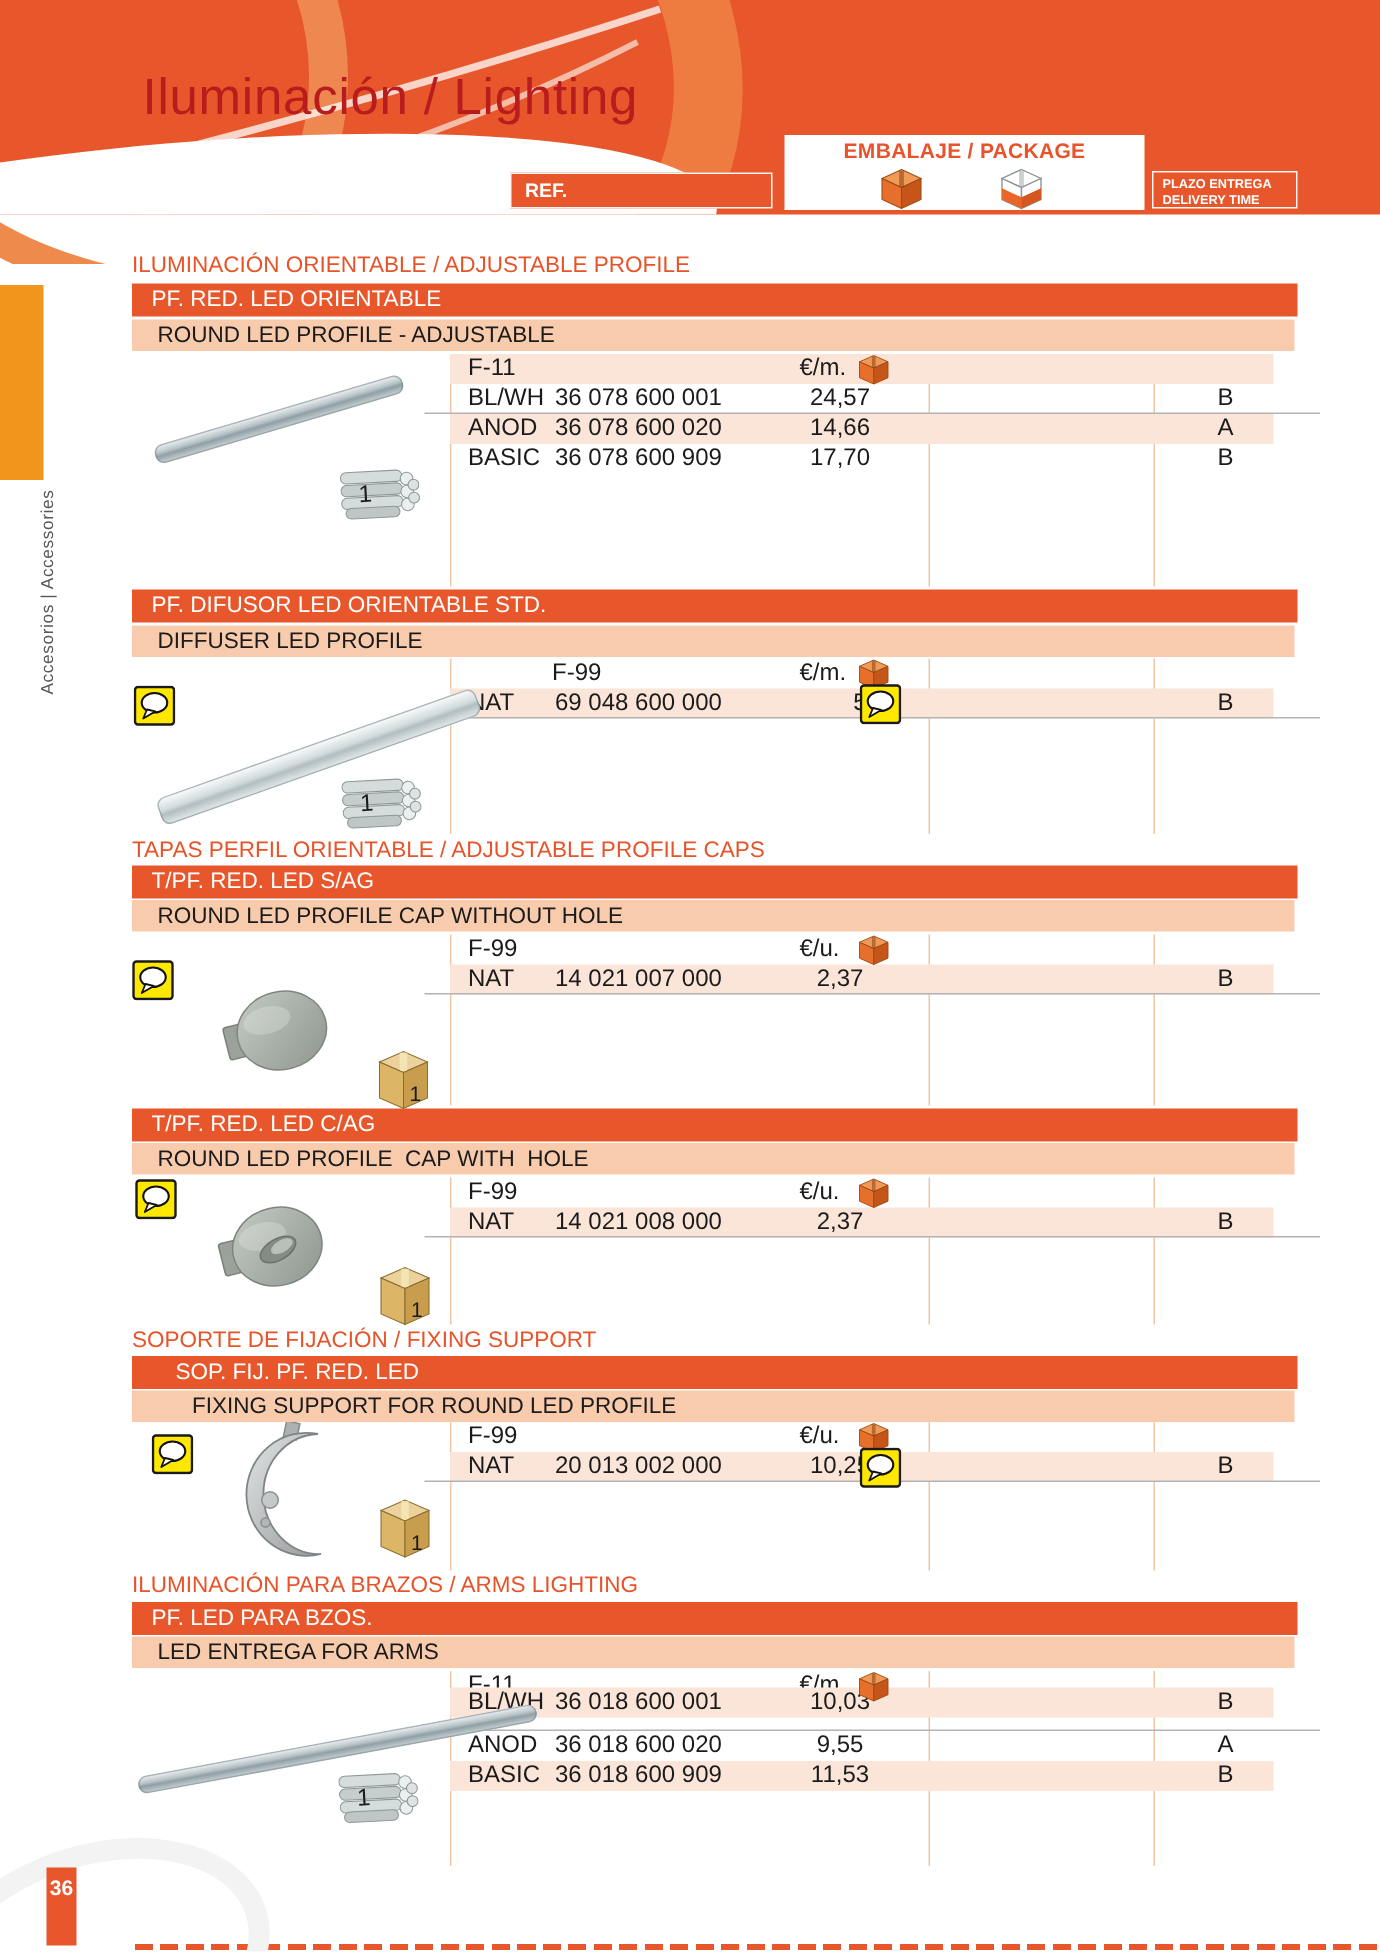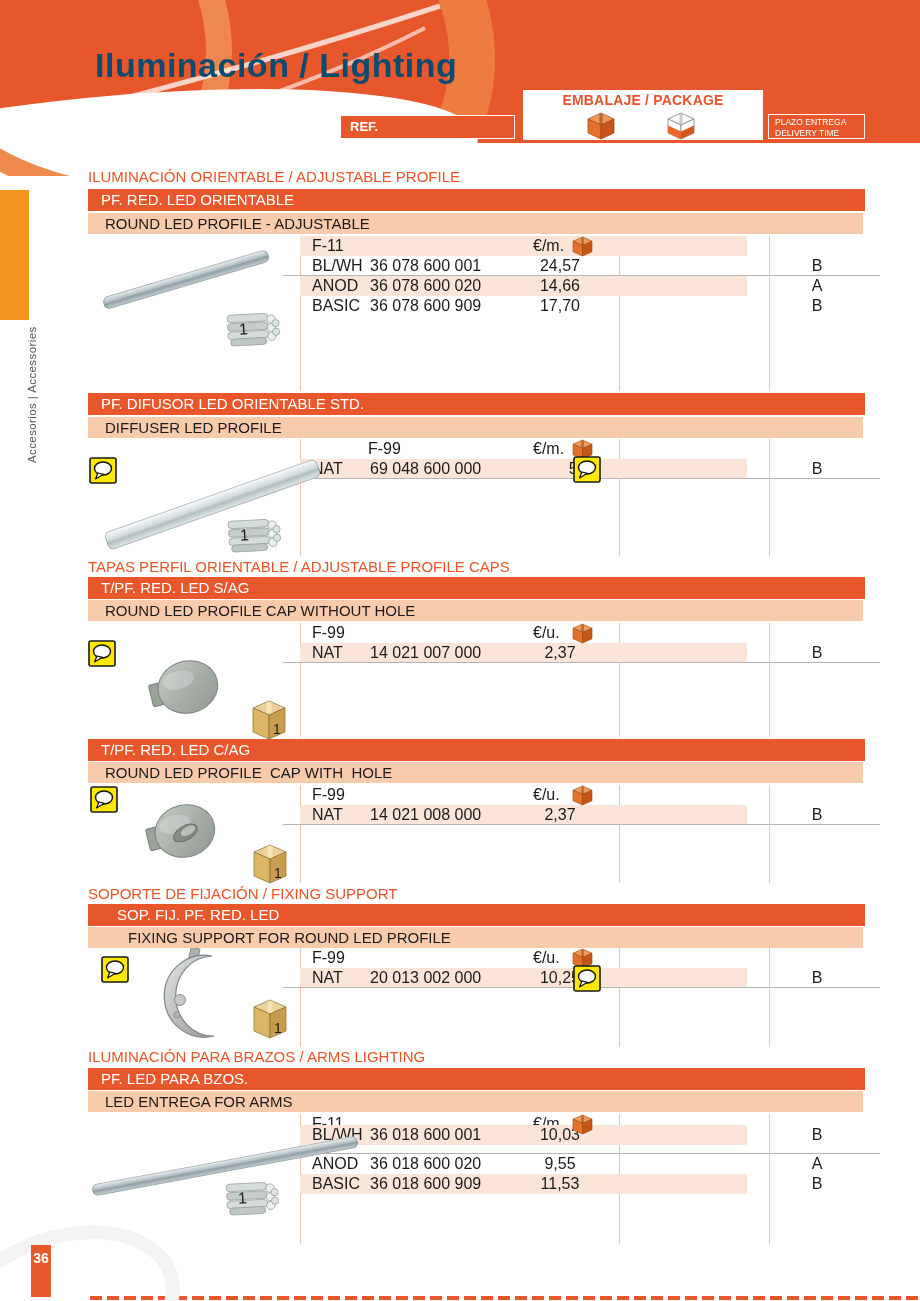--- a/index.html
+++ b/index.html
@@ -12,36 +12,36 @@
   .sw1 { position:absolute; left:-230px; top:-250px; width:640px; height:430px;
          border:46px solid #EE7B40; border-radius:50%; transform:rotate(16deg); }
   .sw2 { position:absolute; left:-150px; top:-140px; width:330px; height:330px;
          border:26px solid #F0935B; border-radius:50%; opacity:.8; }
   .carve { position:absolute; left:-320px; top:99px; width:800px; height:160px;
            background:#fff; border-radius:50%; transform:rotate(-6deg); }
   .subswoosh { position:absolute; left:0; top:104px; width:255px; height:72px;
                overflow:hidden; z-index:2; }
   .subswoosh::before { content:''; position:absolute; left:-70px; top:-148px;
                width:470px; height:212px; border-radius:50%; border:22px solid #EF8A4D; }
-  .page-title { position:absolute; left:95px; top:46px; color:#0c4a6e; font-size:34px;
-                font-weight:700; letter-spacing:.5px; z-index:3; white-space:pre; }
+  .page-title { position:absolute; left:95px; top:46px; color:#b91c1c; font-size:34px;
+                font-weight:400; letter-spacing:.5px; z-index:3; white-space:pre; }
   .ref-box { position:absolute; left:340px; top:115px; width:175px; height:24px;
              background:#E8572B; border:1px solid rgba(255,255,255,.95);
              box-sizing:border-box; z-index:4; }
   .ref-box span { color:#fff; font-weight:bold; font-size:13px; line-height:22px;
                   padding-left:9px; display:block; }
   .pkg-box { position:absolute; left:523px; top:90px; width:240px; height:50px;
              background:#fff; z-index:4; }
   .pkg-title { text-align:center; color:#E8532C; font-weight:bold; font-size:14px;
                margin-top:2px; letter-spacing:.2px; white-space:pre; }
   .pkg-icons { position:absolute; left:0; top:20px; width:240px; height:30px; }
   .del-box { position:absolute; left:768px; top:114px; width:97px; height:25px;
              background:#E8572B; border:1px solid rgba(255,255,255,.95);
              box-sizing:border-box; z-index:4; }
-  .del-box div { color:#fff; font-weight:normal; font-size:8.5px; line-height:10.5px;
+  .del-box div { color:#fff; font-weight:bold; font-size:8.5px; line-height:10.5px;
                  padding-left:6px; }
   .del-box div:first-child { padding-top:2px; }
 
   
   .side-accent { position:absolute; left:0; top:190px; width:29px; height:130px;
                  background:#F2951D; z-index:2; }
   .side-label { position:absolute; left:26px; top:318px; height:145px;
                 writing-mode:vertical-rl; transform:rotate(180deg);
                 font-size:11.5px; color:#56575B; letter-spacing:.4px; z-index:2; white-space:pre; }
 
@@ -49,21 +49,21 @@
   .sec-heading { position:absolute; left:88px; color:#E8542A; font-size:15px;
                  white-space:pre; z-index:4; }
   .bar-es { position:absolute; left:88px; width:777px; height:22px; background:#E8572B;
             color:#fff; font-size:15px; line-height:22px; padding-left:13px;
             box-sizing:border-box; white-space:pre; z-index:4; }
   .bar-en { position:absolute; left:88px; width:775px; height:21px; background:#F8CBAD;
             color:#1b1b1b; font-size:15px; line-height:21px; padding-left:17px;
             box-sizing:border-box; white-space:pre; z-index:4; }
   .sec-table { position:absolute; left:300px; width:565px; z-index:2; }
   .vline { position:absolute; top:0; width:1px; background:#F2C5A6; }
-  .trow { position:absolute; left:0; width:447px; height:20px; }
+  .trow { position:absolute; left:0; width:549px; height:20px; }
   .trow.shaded { background:#FBE5D8; }
   .cell { position:absolute; font-size:16px; line-height:20px; color:#1b1b1b;
           white-space:pre; }
   .c-center { text-align:center; }
   .hline { position:absolute; left:-17px; width:597px; height:1px; background:#B3B3B3; }
   .icon-abs { position:absolute; z-index:5; line-height:0; }
   .pbar { position:absolute; border-radius:6px; z-index:3;
           background:linear-gradient(#e9edee 6%, #b7c2c6 42%, #8fa0a6 58%, #ccd4d6 100%);
           box-shadow:inset 0 0 0 1px rgba(120,135,140,.55); }
   .pbar.diff { background:linear-gradient(#f4f7f7 8%, #d2dbdd 45%, #b2bec1 60%, #e6ebec 100%); }

